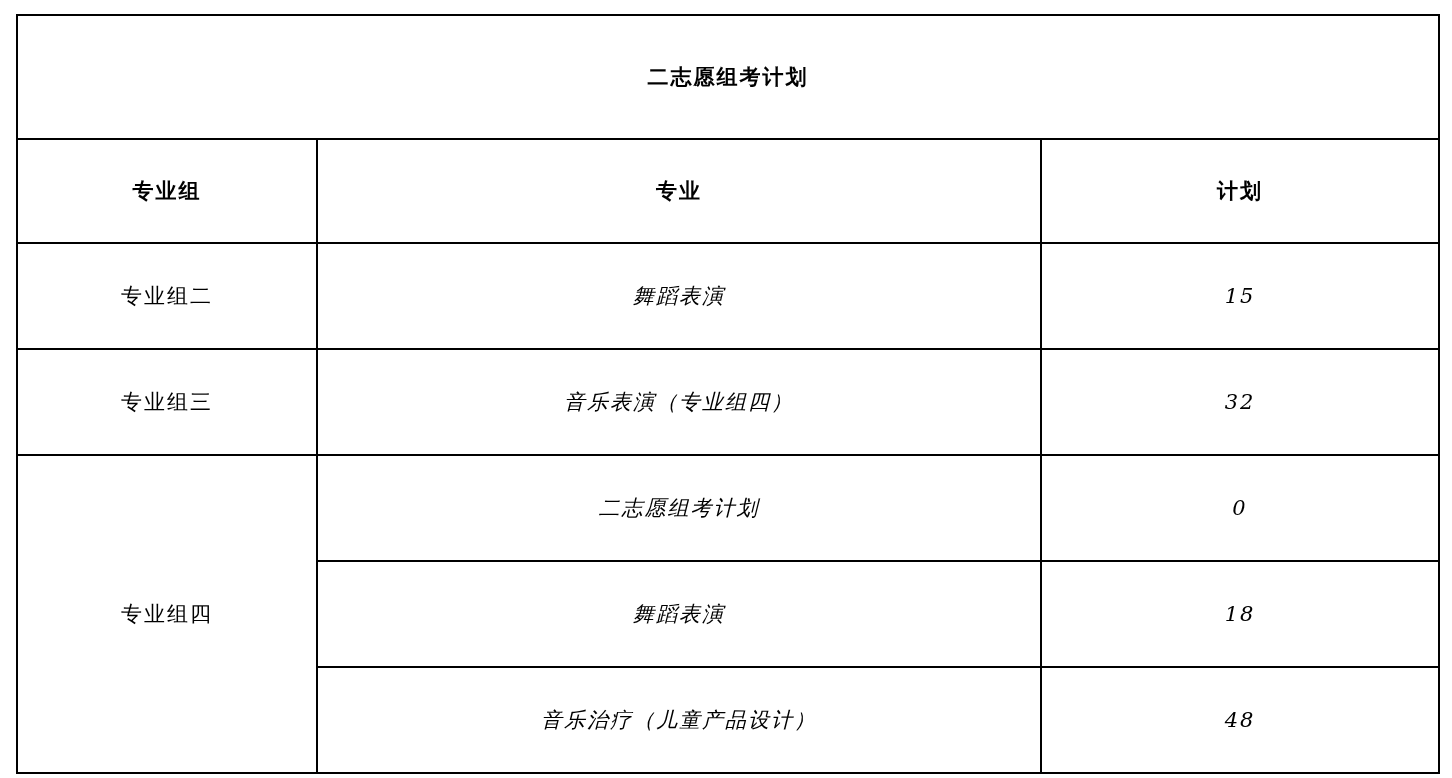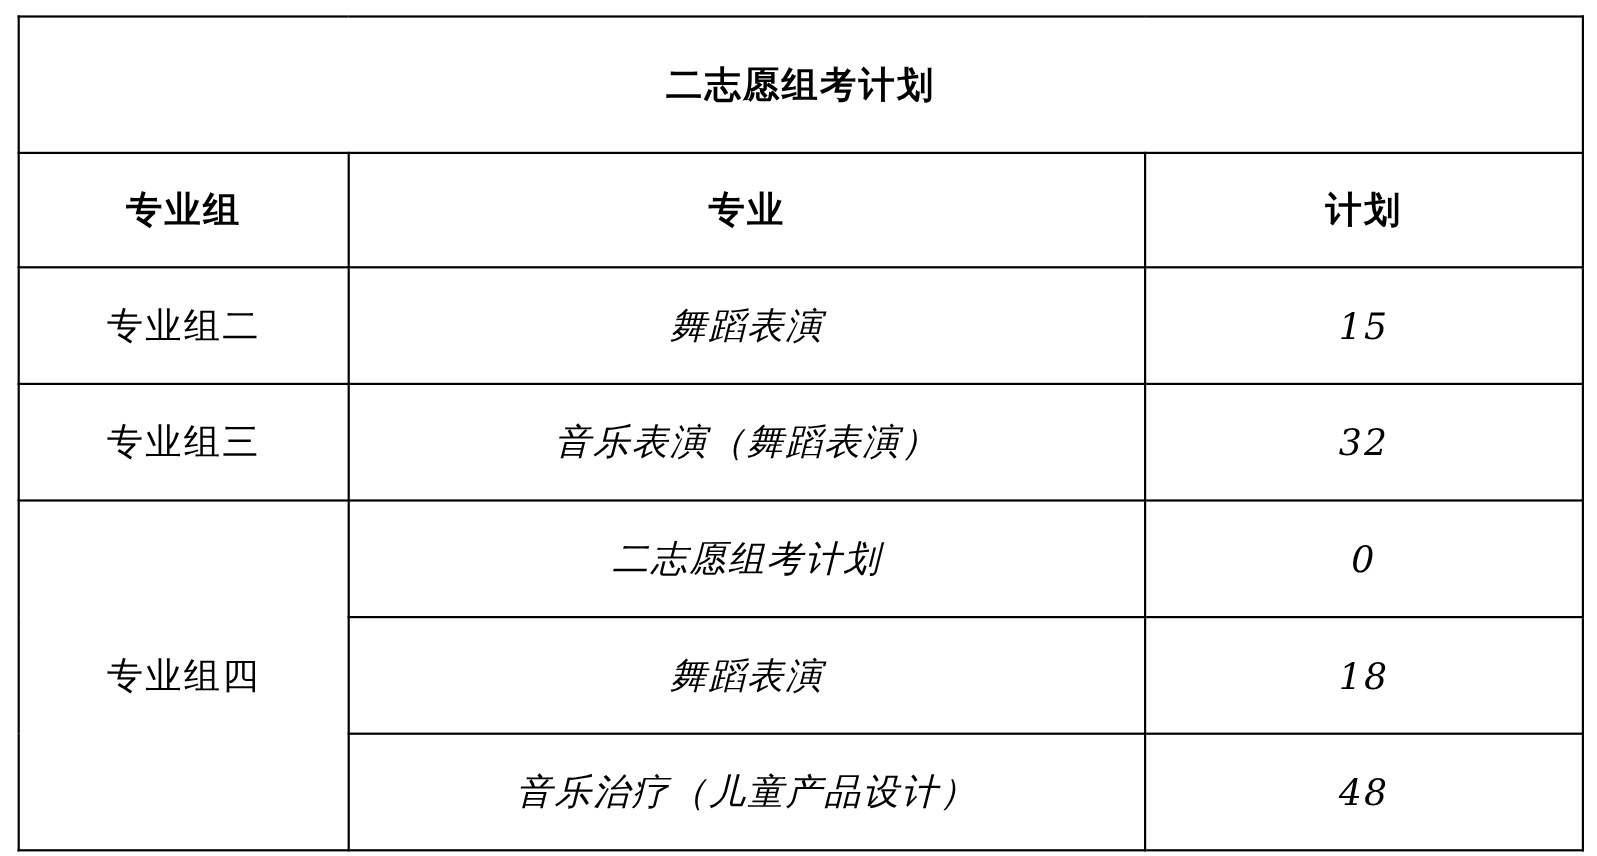--- a/index.html
+++ b/index.html
@@ -24,21 +24,21 @@
   table.plan-table {
     border-collapse: collapse;
     width: 1422px;
     table-layout: fixed;
   }
   table.plan-table td {
     border: 2px solid #000000;
     text-align: center;
     vertical-align: middle;
     font-family: "DejaVu Serif", "Liberation Serif", serif;
-    font-size: 33px;
+    font-size: 21px;
     letter-spacing: 2px;
     padding: 0 6px;
   }
   .title-cell {
     height: 122px;
     font-size: 44px;
     font-weight: bold;
     letter-spacing: 5px;
   }
   .header-cell {
@@ -82,21 +82,21 @@
         <td class="header-cell">专业</td>
         <td class="header-cell">计划</td>
       </tr>
       <tr>
         <td class="group-cell">专业组二</td>
         <td class="body-cell">舞蹈表演</td>
         <td class="body-cell num-cell">15</td>
       </tr>
       <tr>
         <td class="group-cell">专业组三</td>
-        <td class="body-cell">音乐表演（舞蹈表演）</td>
+        <td class="body-cell">音乐表演（专业组四）</td>
         <td class="body-cell num-cell">32</td>
       </tr>
       <tr>
         <td class="group-cell" rowspan="3">专业组四</td>
         <td class="body-cell">二志愿组考计划</td>
         <td class="body-cell num-cell">0</td>
       </tr>
       <tr>
         <td class="body-cell">舞蹈表演</td>
         <td class="body-cell num-cell">18</td>

